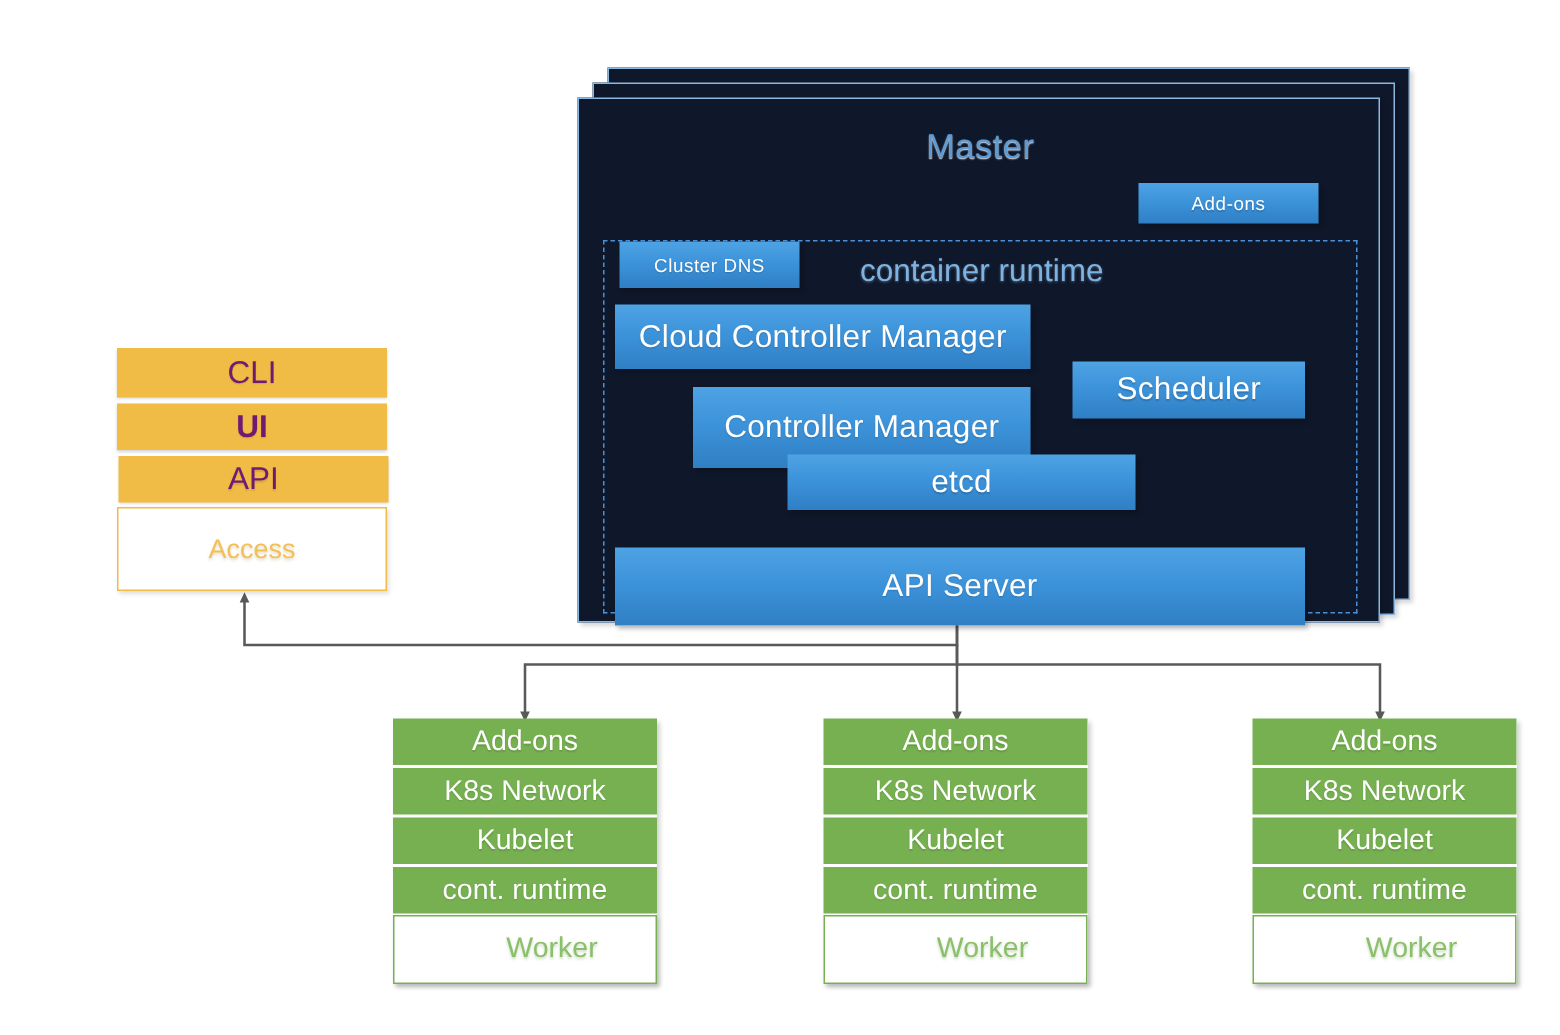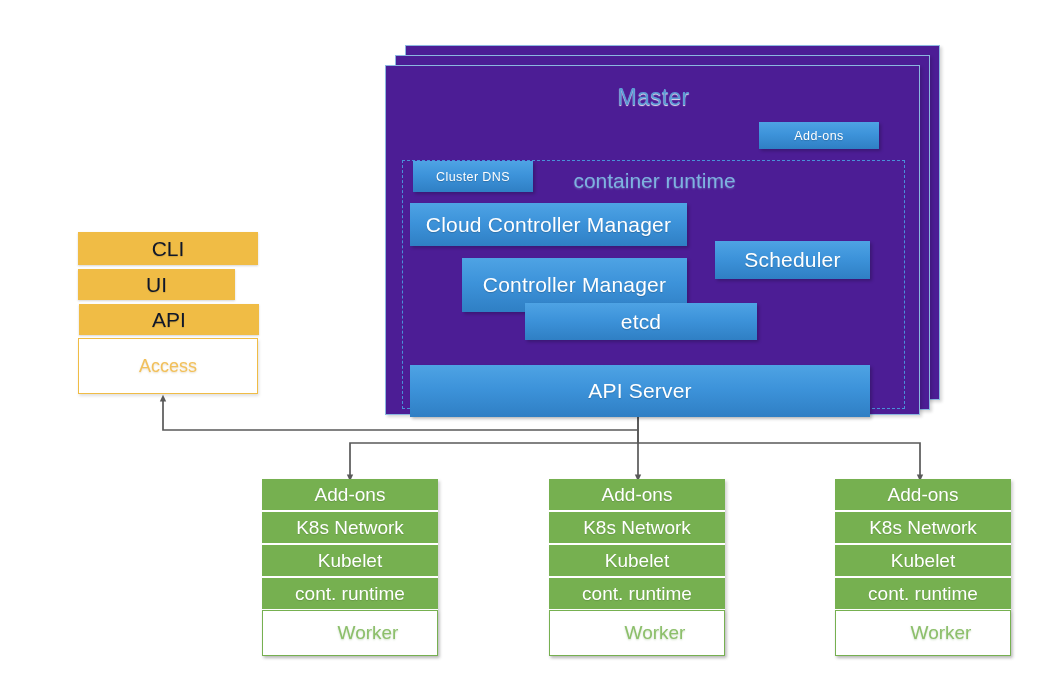--- a/index.html
+++ b/index.html
@@ -17,21 +17,21 @@
     height: 690px;
     background: #ffffff;
     overflow: hidden;
   }
 
   
   .abs { position: absolute; box-sizing: border-box; }
 
   
   .master-card {
-    background: #4c1d95;
+    background: #0f172a;
     border: 1px solid #8bb8e0;
     box-shadow: 2px 2px 3px rgba(0,0,0,0.16);
   }
 
   
   .master-title {
     color: #5b9bd5;
     font-size: 23px;
     text-align: center;
     letter-spacing: 0.3px;
@@ -64,21 +64,21 @@
     white-space: nowrap;
   }
   .bluebox.small {
     font-size: 12.5px;
     letter-spacing: 0.4px;
   }
 
   
   .orangebar {
     background: #f0bc45;
-    color: #0f172a;
+    color: #701a75;
     display: flex;
     align-items: center;
     justify-content: center;
     font-size: 21px;
     text-shadow: 0 1px 1px rgba(0,0,0,0.13);
     box-shadow: 0 1px 2px rgba(0,0,0,0.17);
   }
   .orange-foot {
     background: #ffffff;
     border: 1px solid #f0bc45;
@@ -164,21 +164,21 @@
   </div>
 
   <div class="abs bluebox" style="left:410px; top:203px; width:277px; height:43px;">Cloud Controller Manager</div>
   <div class="abs bluebox" style="left:462px; top:258px; width:225px; height:54px;">Controller Manager</div>
   <div class="abs bluebox" style="left:525px; top:303px; width:232px; height:37px;">etcd</div>
   <div class="abs bluebox" style="left:715px; top:241px; width:155px; height:38px;">Scheduler</div>
   <div class="abs bluebox" style="left:410px; top:365px; width:460px; height:52px;">API Server</div>
 
   <div class="abs" style="left:78px; top:232px; width:180px; height:162px;">
     <div class="abs orangebar" style="left:0; top:0; width:180px; height:33px;">CLI</div>
-    <div class="abs orangebar" style="left:0; top:37px; width:157px; height:31px;">UI</div>
+    <div class="abs orangebar" style="left:0; top:37px; width:180px; height:31px;font-weight:bold;">UI</div>
     <div class="abs orangebar" style="left:1px; top:72px; width:180px; height:31px;">API</div>
     <div class="abs orange-foot" style="left:0; top:106px; width:180px; height:56px;">Access</div>
   </div>
 
   <div class="abs worker-stack" style="left:262px; top:479px; width:176px; height:177px;">
     <div class="abs greenbar" style="left:0; top:0; width:176px; height:31px;">Add-ons</div>
     <div class="abs greenbar" style="left:0; top:33px; width:176px; height:31px;">K8s Network</div>
     <div class="abs greenbar" style="left:0; top:66px; width:176px; height:31px;">Kubelet</div>
     <div class="abs greenbar" style="left:0; top:99px; width:176px; height:31px;">cont. runtime</div>
     <div class="abs green-foot" style="left:0; top:131px; width:176px; height:46px;">Worker</div>

